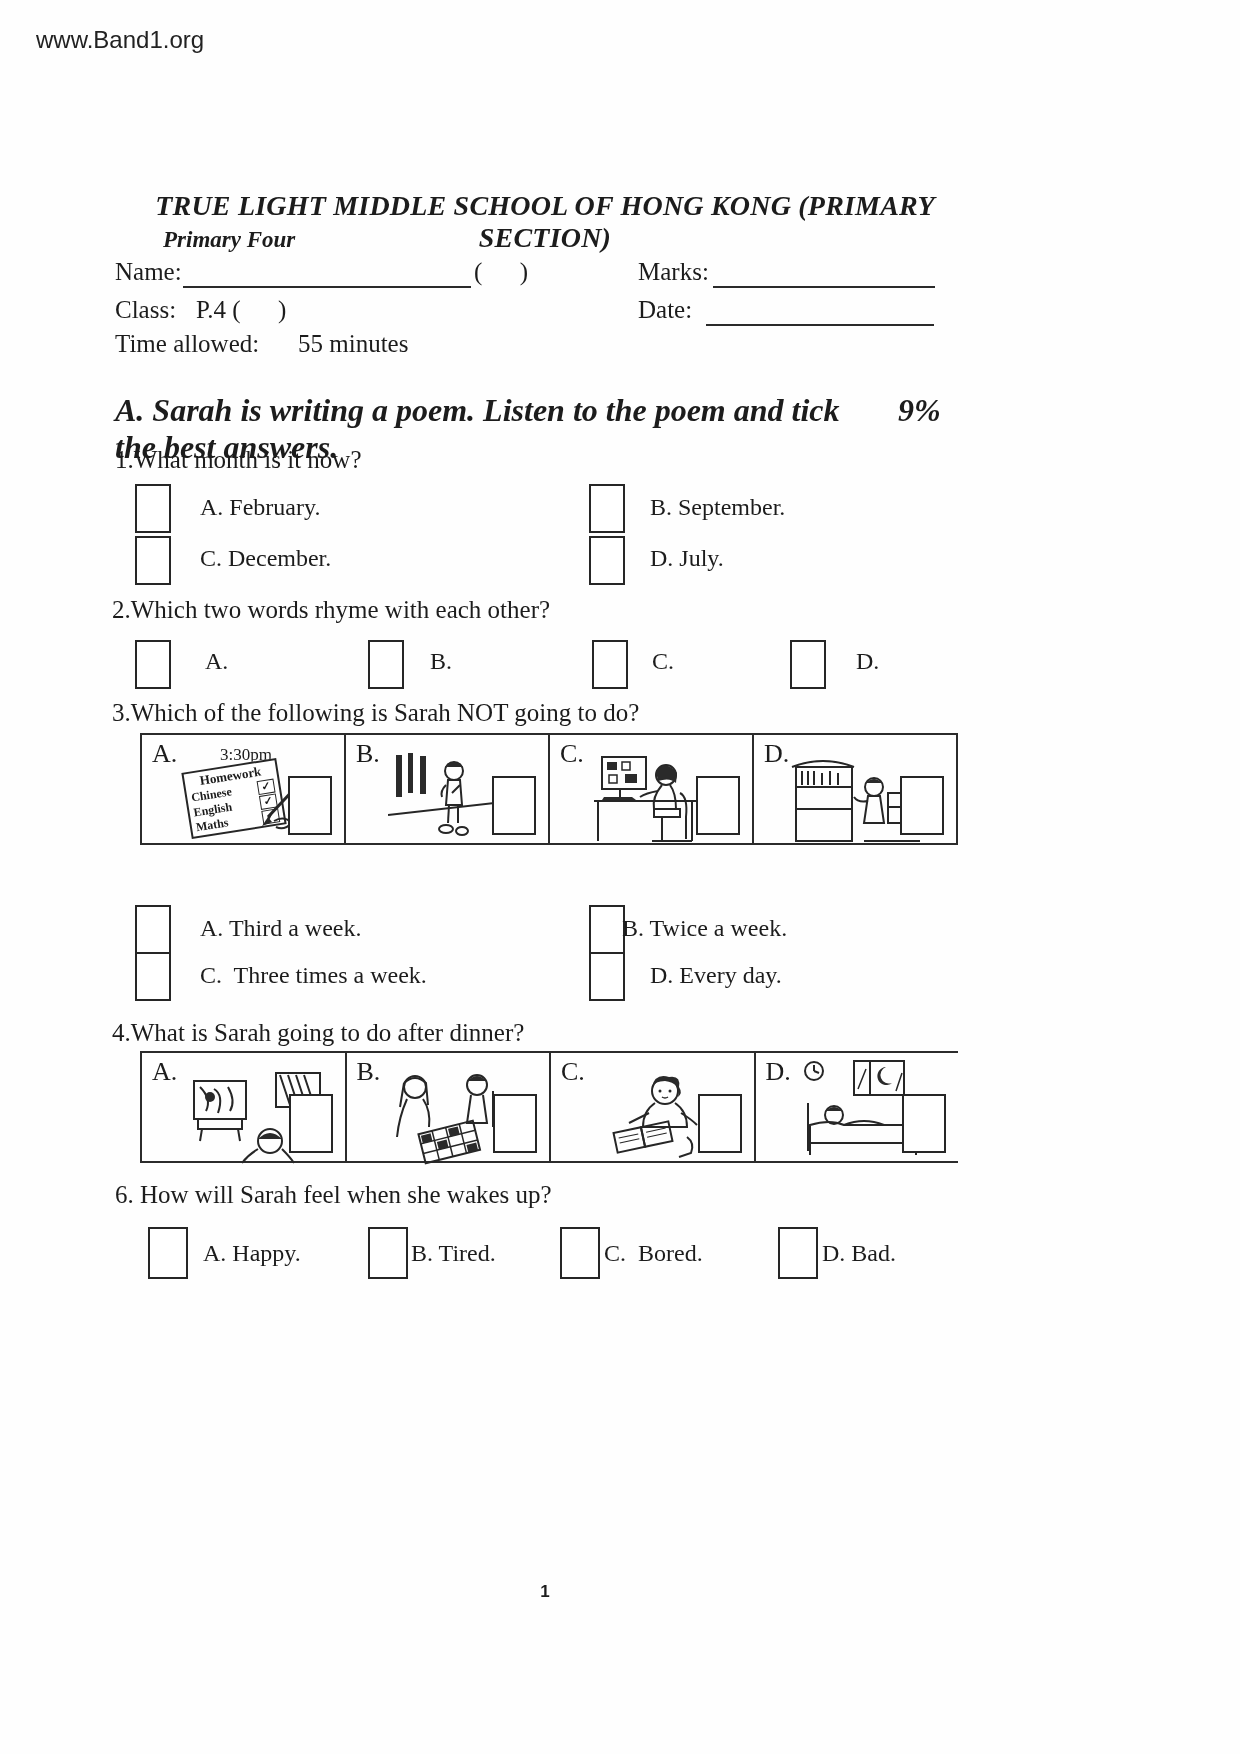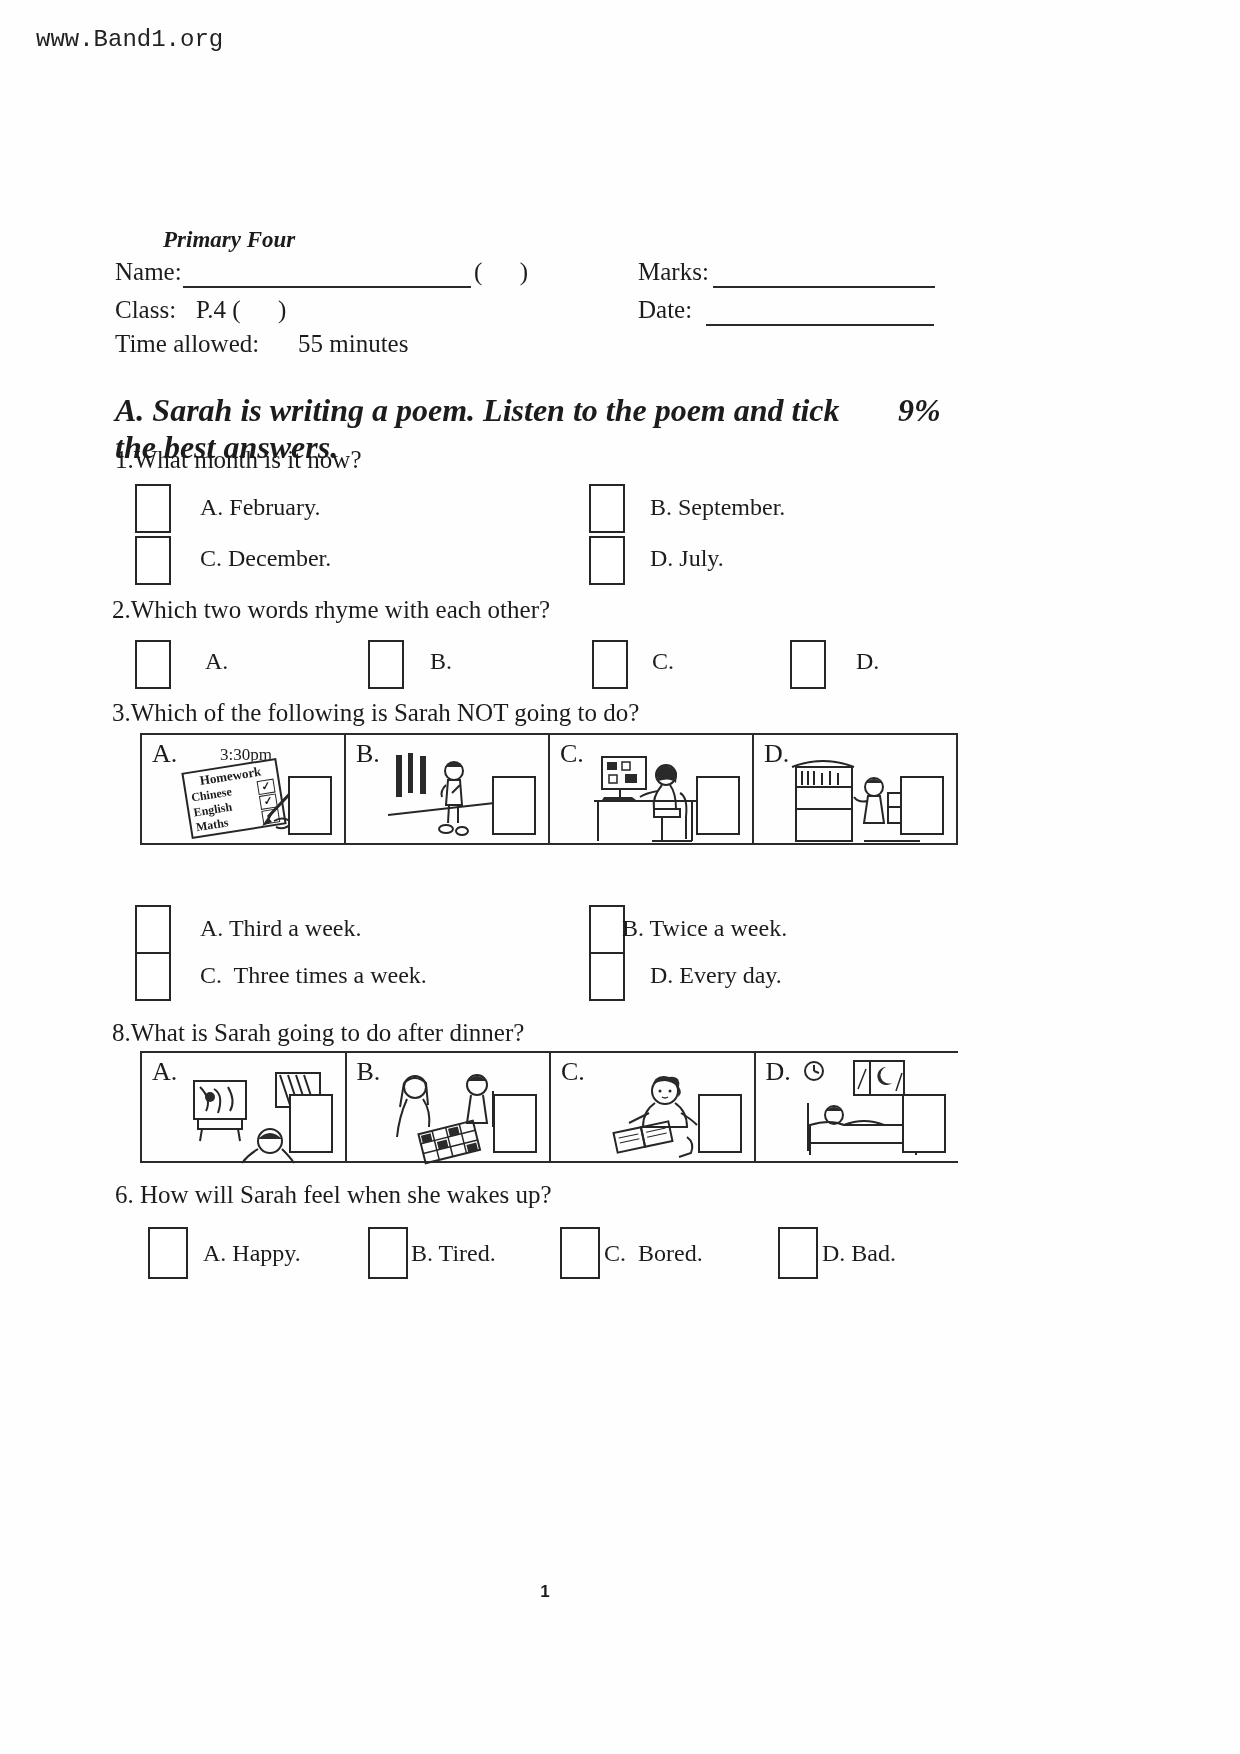--- a/index.html
+++ b/index.html
@@ -2,21 +2,21 @@
 <html><head>
 <meta charset="utf-8">
 <style>
   html,body{margin:0;padding:0;background:#e8e8e8;}
   .page{
     position:relative;width:1240px;height:1754px;margin:0 auto;
     background:#fefefe;color:#1c1c1c;overflow:hidden;
     font-family:"Liberation Serif",serif;
   }
   .abs{position:absolute;}
-  .watermark{top:26px;left:36px;font-family:Liberation Mono, monospace;font-size:24px;color:#222;}
+  .watermark{top:26px;left:36px;font-family:Liberation Sans, sans-serif;font-size:24px;color:#222;}
   .school-title{top:190px;left:115px;width:860px;text-align:center;font-size:28px;font-weight:bold;font-style:italic;letter-spacing:.2px;}
   .subtitle-row{top:227px;left:163px;display:flex;gap:40px;font-size:23px;font-weight:bold;font-style:italic;}
   .form-row{left:0;width:1240px;height:40px;}
   .flabel{position:absolute;font-size:25px;white-space:pre;}
   .uline{position:absolute;border-bottom:2px solid #2a2a2a;height:28px;}
   .secA-text{font-size:32px;font-weight:bold;font-style:italic;}
   .qlabel{position:absolute;font-size:25px;}
   .cb{position:absolute;width:32px;height:45px;border:2px solid #262626;background:#fff;}
   .optlabel{position:absolute;font-size:24px;white-space:pre;}
   .strip{position:absolute;left:140px;width:818px;height:112px;display:flex;border:2px solid #2b2b2b;box-sizing:border-box;}
@@ -37,20 +37,21 @@
   .pgnum{top:1582px;left:0;width:1090px;text-align:center;font-family:"Liberation Sans",sans-serif;font-weight:bold;font-size:17px;}
   svg{display:block;}
 </style>
 </head>
 <body>
 
 <div class="page">
 
   <div class="abs watermark">www.Band1.org</div>
 
+  <div class="abs school-title">TRUE LIGHT MIDDLE SCHOOL OF HONG KONG (PRIMARY SECTION)</div>
 
   <div class="abs subtitle-row">
     <span>Primary Four</span>
   </div>
 
   <div class="abs form-row" style="top:258px">
     <span class="flabel" style="left:115px">Name:</span>
     <span class="uline" style="left:183px;width:288px"></span>
     <span class="flabel" style="left:474px">(      )</span>
     <span class="flabel" style="left:638px">Marks:</span>
@@ -190,21 +191,21 @@
 
   <div class="cb abs" style="top:905px;left:135px"></div>
   <div class="optlabel abs" style="top:915px;left:200px">A. Third a week.</div>
   <div class="cb abs" style="top:905px;left:589px"></div>
   <div class="optlabel abs" style="top:915px;left:622px">B. Twice a week.</div>
   <div class="cb abs" style="top:952px;left:135px"></div>
   <div class="optlabel abs" style="top:962px;left:200px">C.  Three times a week.</div>
   <div class="cb abs" style="top:952px;left:589px"></div>
   <div class="optlabel abs" style="top:962px;left:650px">D. Every day.</div>
 
-  <div class="abs qlabel" style="top:1019px;left:112px">8.What is Sarah going to do after dinner?</div>
+  <div class="abs qlabel" style="top:1019px;left:112px">4.What is Sarah going to do after dinner?</div>
   <div class="strip q5" style="top:1051px">
     <div class="cell">
       <span class="cell-letter">A.</span>
       <svg class="illus" width="150" height="96" viewBox="0 0 150 96">
         <rect x="10" y="10" width="52" height="38" fill="none" stroke="#262626" stroke-width="2"></rect>
         <path d="M16 16 Q28 28 22 40 M30 18 Q40 24 34 42 M44 16 Q52 30 46 40" fill="none" stroke="#262626" stroke-width="2"></path>
         <circle cx="26" cy="26" r="5" fill="#2a2a2a"></circle>
         <rect x="14" y="48" width="44" height="10" fill="none" stroke="#262626" stroke-width="2"></rect>
         <line x1="18" y1="58" x2="16" y2="70" stroke="#262626" stroke-width="2"></line>
         <line x1="54" y1="58" x2="56" y2="70" stroke="#262626" stroke-width="2"></line>

